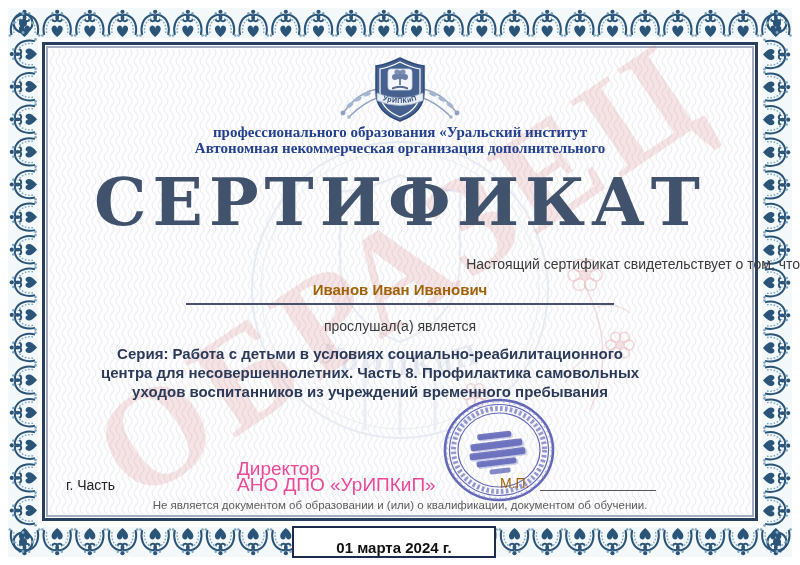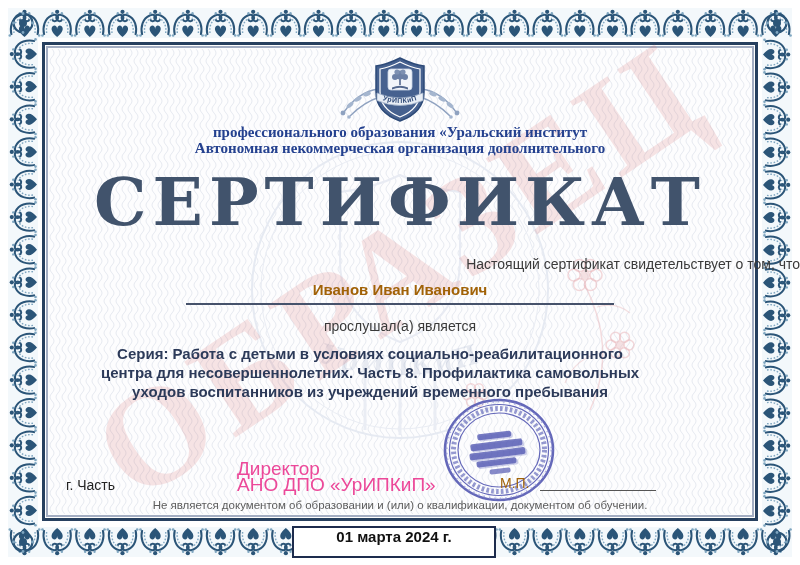--- a/index.html
+++ b/index.html
@@ -34,21 +34,21 @@
   .course{position:absolute;left:0;top:344px;width:740px;text-align:center;
           font-size:15px;font-weight:bold;line-height:19px;color:#2c3a59;}
   .stamp{position:absolute;left:441px;top:396px;opacity:.92;}
   .city{position:absolute;left:66px;top:477px;font-size:14px;color:#222;}
   .director{position:absolute;left:237px;top:461px;font-size:19px;line-height:15.5px;color:#ec4899;}
   .mp{position:absolute;left:500px;top:475px;font-size:14px;color:#a16207;}
   .sig{position:absolute;left:540px;top:490px;width:116px;border-top:1.5px solid #555;}
   .disclaimer{position:absolute;left:0;top:499px;width:800px;text-align:center;
               font-size:11.5px;color:#5c5c5c;}
   .datebox{position:absolute;left:292px;top:526px;width:200px;height:28px;background:#fff;
-           border:2px solid #1d2c4d;z-index:6;display:flex;align-items:flex-start;justify-content:center;
+           border:2px solid #1d2c4d;z-index:6;display:flex;align-items:flex-end;justify-content:center;
            font-size:15px;font-weight:bold;color:#111;}
 </style>
 </head>
 <body>
 
 <div class="page">
 
   <svg class="decor-svg" id="border-decor" width="800" height="565">
       <rect x="8" y="8" width="784" height="30" fill="#f3f8fb"></rect>
            <rect x="8" y="527" width="784" height="30" fill="#f3f8fb"></rect>

